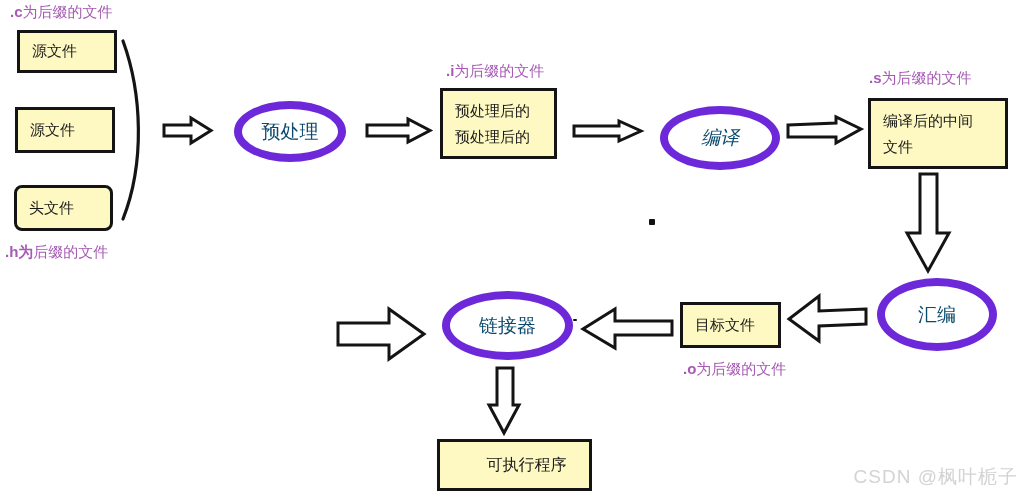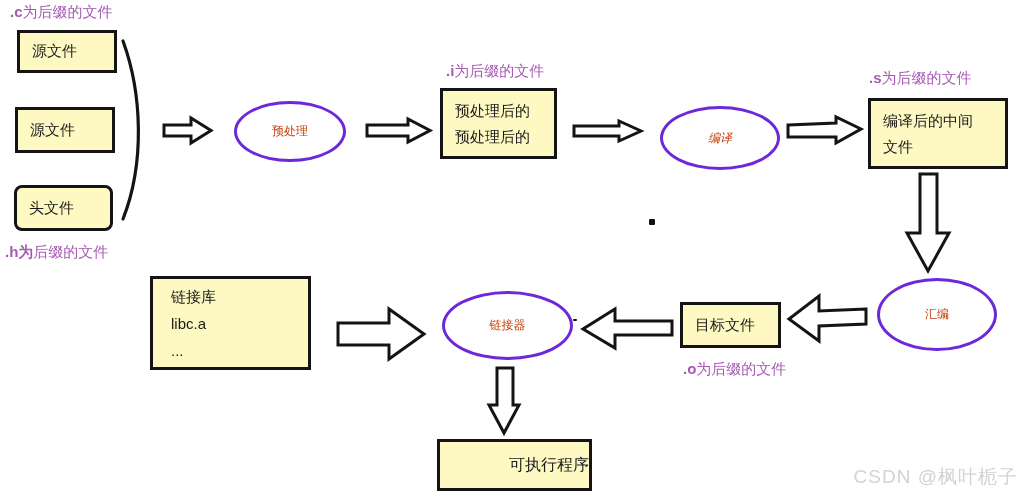--- a/index.html
+++ b/index.html
@@ -17,39 +17,39 @@
     border: 3px solid #141414;
     background: #fef9c3;
     color: #1a1a1a;
     font-size: 15px;
     display: flex;
     flex-direction: column;
     justify-content: center;
   }
   .ellipse {
     position: absolute;
-    border: 3px solid #6d28d9;
+    border: 8px solid #6d28d9;
     border-radius: 50%;
     background: #ffffff;
-    color: #c2410c;
-    font-size: 12px;
+    color: #0c4a6e;
+    font-size: 19px;
     display: flex;
     align-items: center;
     justify-content: center;
   }
   .suffix-label {
     position: absolute;
     font-size: 15px;
     color: #a75ab4;
     white-space: nowrap;
   }
   .suffix-label .pfx { font-weight: bold; }
   .box .line { display: block; }
   .pad-left { padding-left: 12px; text-align: left; }
-  .centered { text-align: right; padding-left: 24px; }
+  .centered { text-align: center; padding-left: 24px; }
   svg.shape { position: absolute; overflow: visible; }
   .dot {
     position: absolute;
     background: #111111;
     border-radius: 1px;
   }
   .watermark {
     position: absolute;
     right: 12px;
     top: 464px;
@@ -148,25 +148,20 @@
   </div>
 
   <svg class="shape" style="left:580px; top:306px;" width="94" height="45" viewBox="0 0 94 45">
     <polygon points="92,15 35,15 35,3 3,23 35,42 35,29 92,29" fill="#ffffff" stroke="#141414" stroke-width="3" stroke-linejoin="miter"></polygon>
   </svg>
 
   <div class="ellipse" style="left:442px; top:291px; width:131px; height:69px;">
     <span>链接器</span>
   </div>
 
-  <div class="box pad-left" style="left:150px; top:276px; width:161px; height:94px; line-height:27px; padding-left:18px;">
-    <span class="line">链接库</span>
-    <span class="line">libc.a</span>
-    <span class="line">...</span>
-  </div>
 
   <svg class="shape" style="left:336px; top:307px;" width="91" height="55" viewBox="0 0 91 55">
     <polygon points="2,16 53,16 53,2 88,27 53,52 53,38 2,38" fill="#ffffff" stroke="#141414" stroke-width="3" stroke-linejoin="miter"></polygon>
   </svg>
 
   <svg class="shape" style="left:487px; top:366px;" width="34" height="70" viewBox="0 0 34 70">
     <polygon points="10,2 26,2 26,39 32,39 17,67 2,39 10,39" fill="#ffffff" stroke="#141414" stroke-width="3" stroke-linejoin="miter"></polygon>
   </svg>
 
   <div class="box centered" style="left:437px; top:439px; width:155px; height:52px; font-size:16px;">

